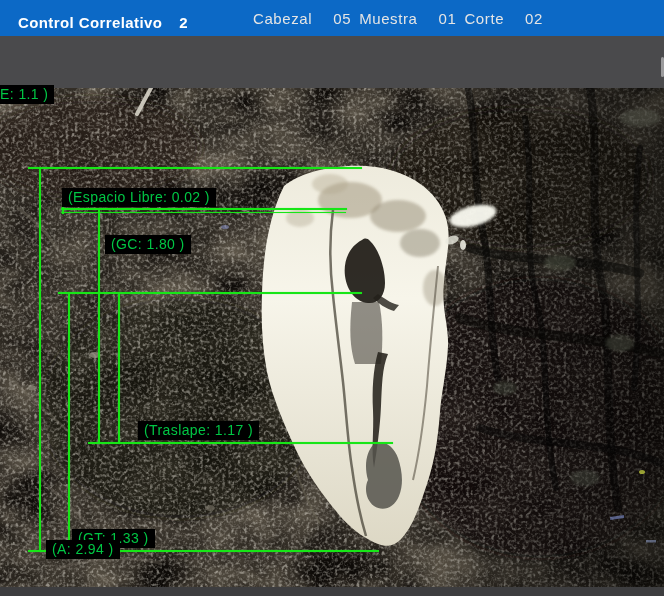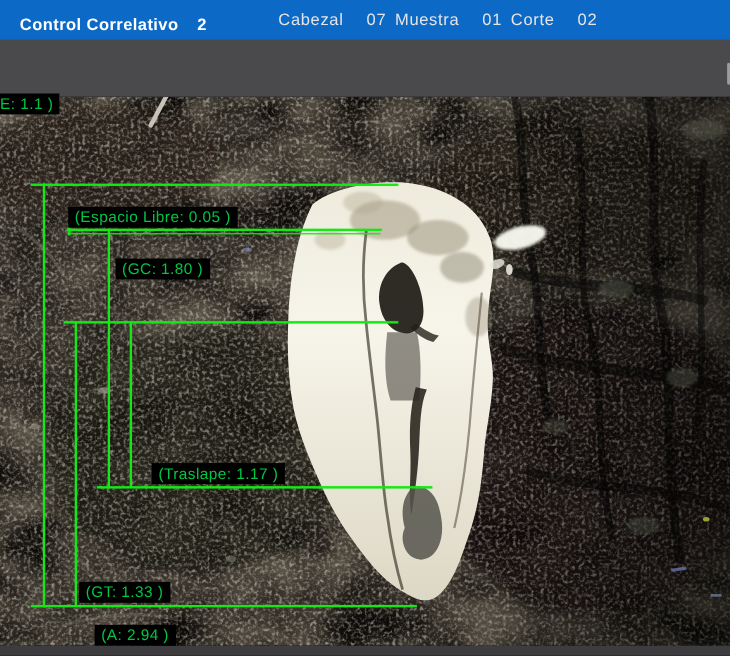--- a/index.html
+++ b/index.html
@@ -37,21 +37,21 @@
 </style>
 </head>
 <body>
 
 <div class="header">
   <span class="app-title">Control Correlativo</span>
   <span class="app-title-value">2</span>
   <div class="nav">
     <span class="nav-group">
       <span class="nav-label">Cabezal</span>
-      <span class="nav-value">07</span>
+      <span class="nav-value">05</span>
     </span>
     <span class="nav-group">
       <span class="nav-label">Muestra</span>
       <span class="nav-value">01</span>
     </span>
     <span class="nav-group">
       <span class="nav-label">Corte</span>
       <span class="nav-value">02</span>
     </span>
   </div>
@@ -200,17 +200,17 @@
 <div class="m-line" style="left:61px;top:212px;width:285px;height:1px;"></div>
 <div class="m-line" style="left:62px;top:204px;width:2px;height:10px;"></div>
 <div class="m-line" style="left:98px;top:208px;width:2px;height:235px;"></div>
 <div class="m-line" style="left:58px;top:292px;width:304px;height:2px;"></div>
 <div class="m-line" style="left:68px;top:292px;width:2px;height:259px;"></div>
 <div class="m-line" style="left:118px;top:292px;width:2px;height:151px;"></div>
 <div class="m-line" style="left:88px;top:442px;width:305px;height:2px;"></div>
 <div class="m-line" style="left:28px;top:550px;width:351px;height:2px;"></div>
 
 <div class="m-label" style="left:-11px;top:85px;">(E: 1.1 )</div>
-<div class="m-label" style="left:62px;top:188px;">(Espacio Libre: 0.05 )</div>
+<div class="m-label" style="left:62px;top:188px;">(Espacio Libre: 0.02 )</div>
 <div class="m-label" style="left:105px;top:235px;">(GC: 1.80 )</div>
 <div class="m-label" style="left:138px;top:421px;">(Traslape: 1.17 )</div>
 <div class="m-label" style="left:72px;top:529px;">(GT: 1.33 )</div>
-<div class="m-label" style="left:46px;top:568px;margin-left:40px;">(A: 2.94 )</div>
+<div class="m-label" style="left:46px;top:540px;">(A: 2.94 )</div>
 
 </body></html>

